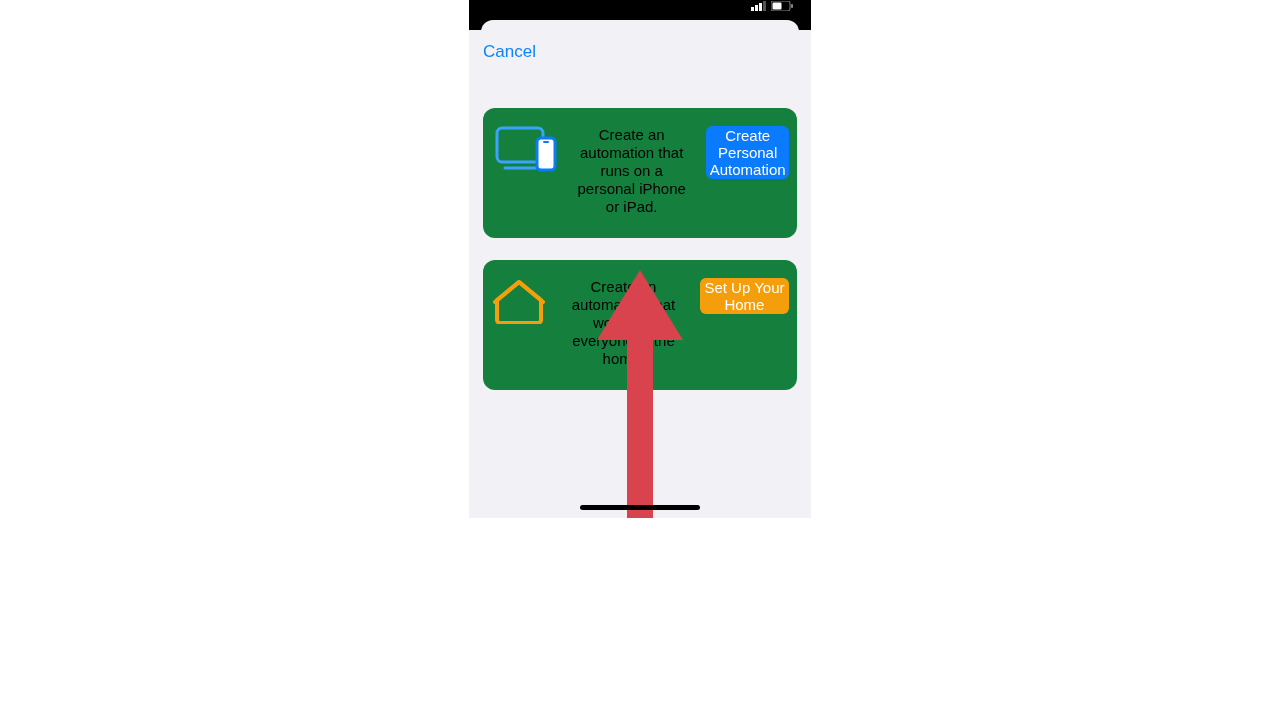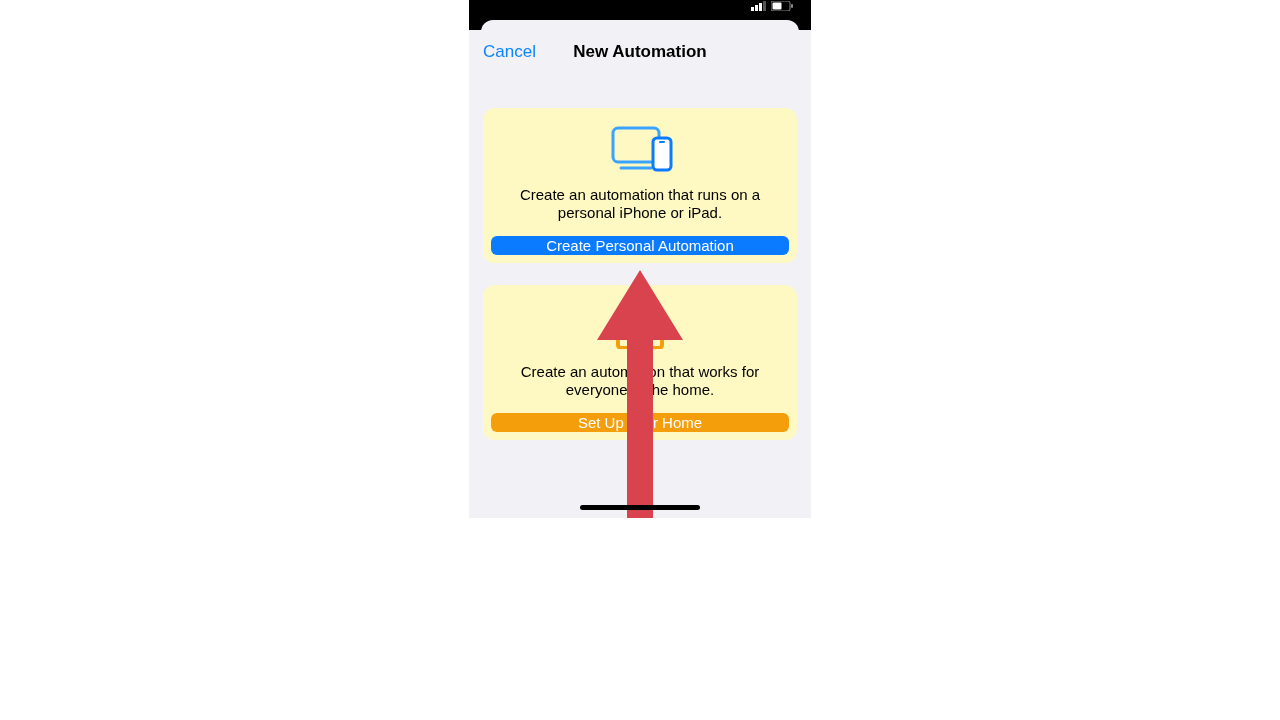--- a/index.html
+++ b/index.html
@@ -38,24 +38,24 @@
     }
     .cancel {
       color: #0a84ff; font-size: 17px;
     }
     .title {
       position: absolute; left: 0; right: 0; text-align: center;
       font-size: 17px; font-weight: 600; color: #000; pointer-events: none;
     }
     .content { padding: 0 14px; }
     .card {
-      background: #fef9c3;
+      background: #15803d;
       border-radius: 12px;
       padding: 18px 8px 8px 8px;
-      display: flex; flex-direction: column; align-items: center;
+      display: flex; flex-direction: row; align-items: flex-start;
       margin-top: 28px;
     }
     .card + .card { margin-top: 22px; }
     .icon-holder { height: 46px; display:flex; align-items:center; justify-content:center; margin-bottom: 14px;}
     .desc {
       font-size: 15px; color: #000; text-align: center; line-height: 1.2;
       padding: 0 18px 14px 18px;
     }
     .btn {
       width: 100%;
@@ -106,21 +106,20 @@
       </span>
     </div>
   </div>
 
   <div class="black-shim">
     <div class="rounded"></div>
   </div>
 
   <div class="header">
     <span class="cancel">Cancel</span>
-    <span class="title">New Automation</span>
   </div>
 
   <div class="content">
 
     <div class="card">
       <div class="icon-holder">
         <svg width="66" height="46" viewBox="0 0 66 46">
           <rect x="6" y="2" width="46" height="34" rx="5" fill="none" stroke="#3aa2ff" stroke-width="3"></rect>
           <line x1="14" y1="42" x2="44" y2="42" stroke="#3aa2ff" stroke-width="3" stroke-linecap="round"></line>
           <rect x="46" y="12" width="18" height="32" rx="4" fill="#fff" stroke="#0a7aff" stroke-width="3"></rect>

